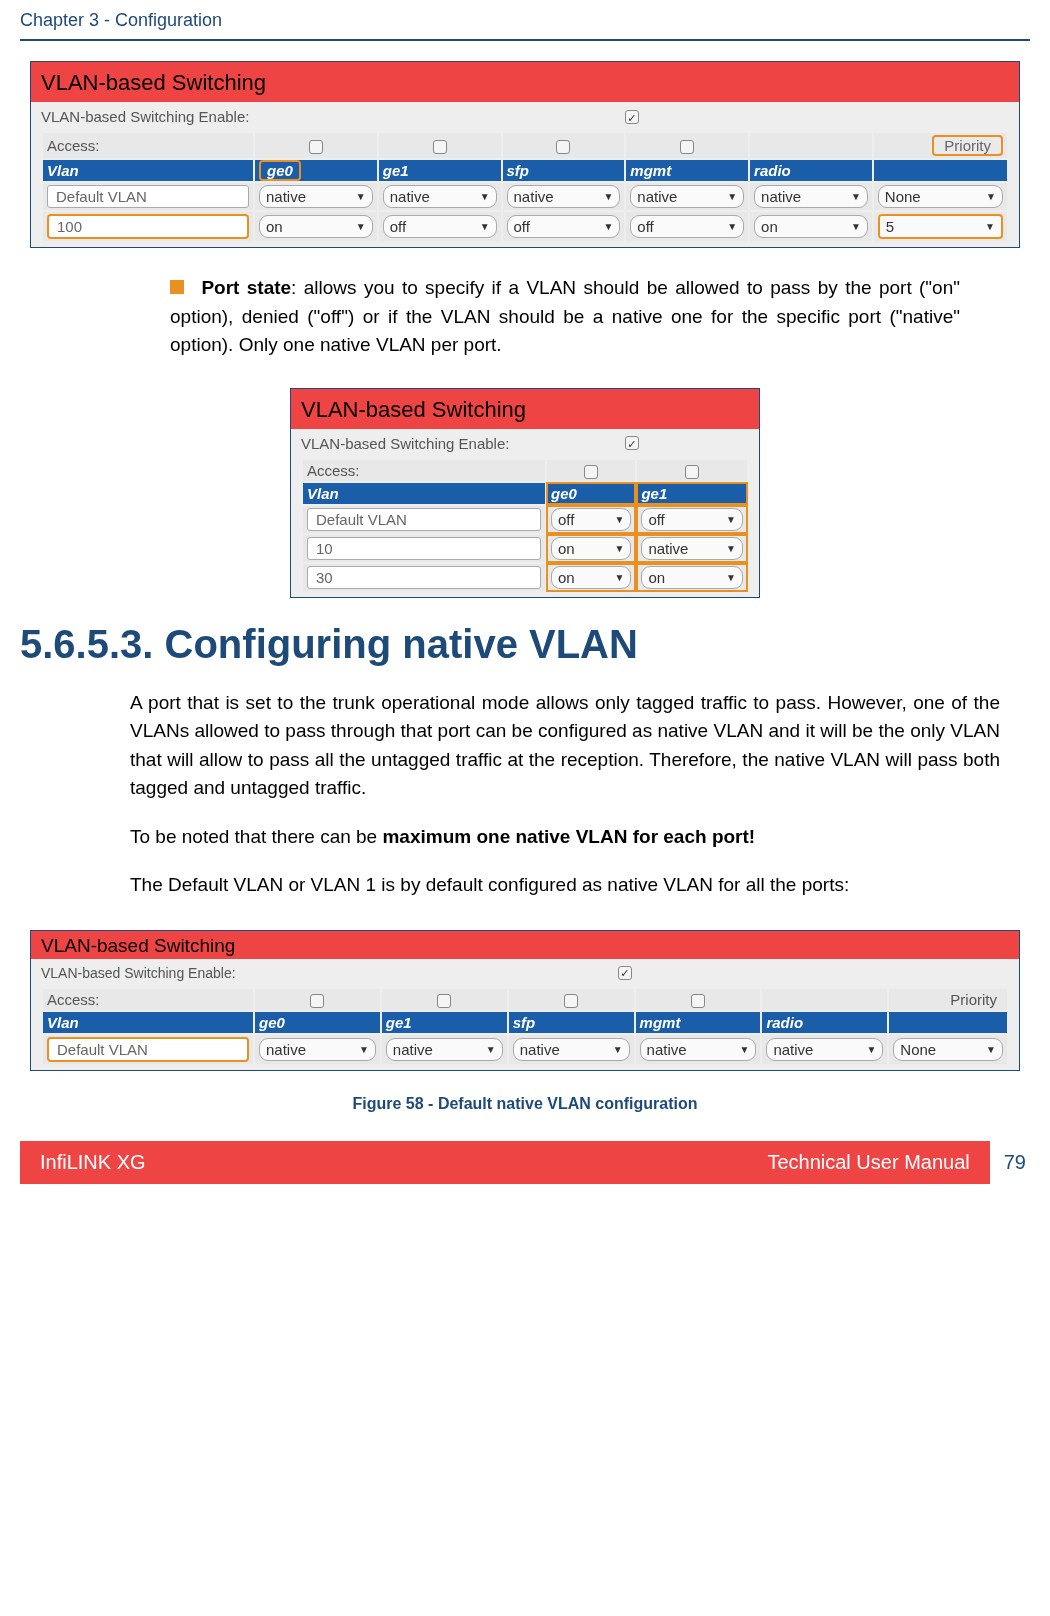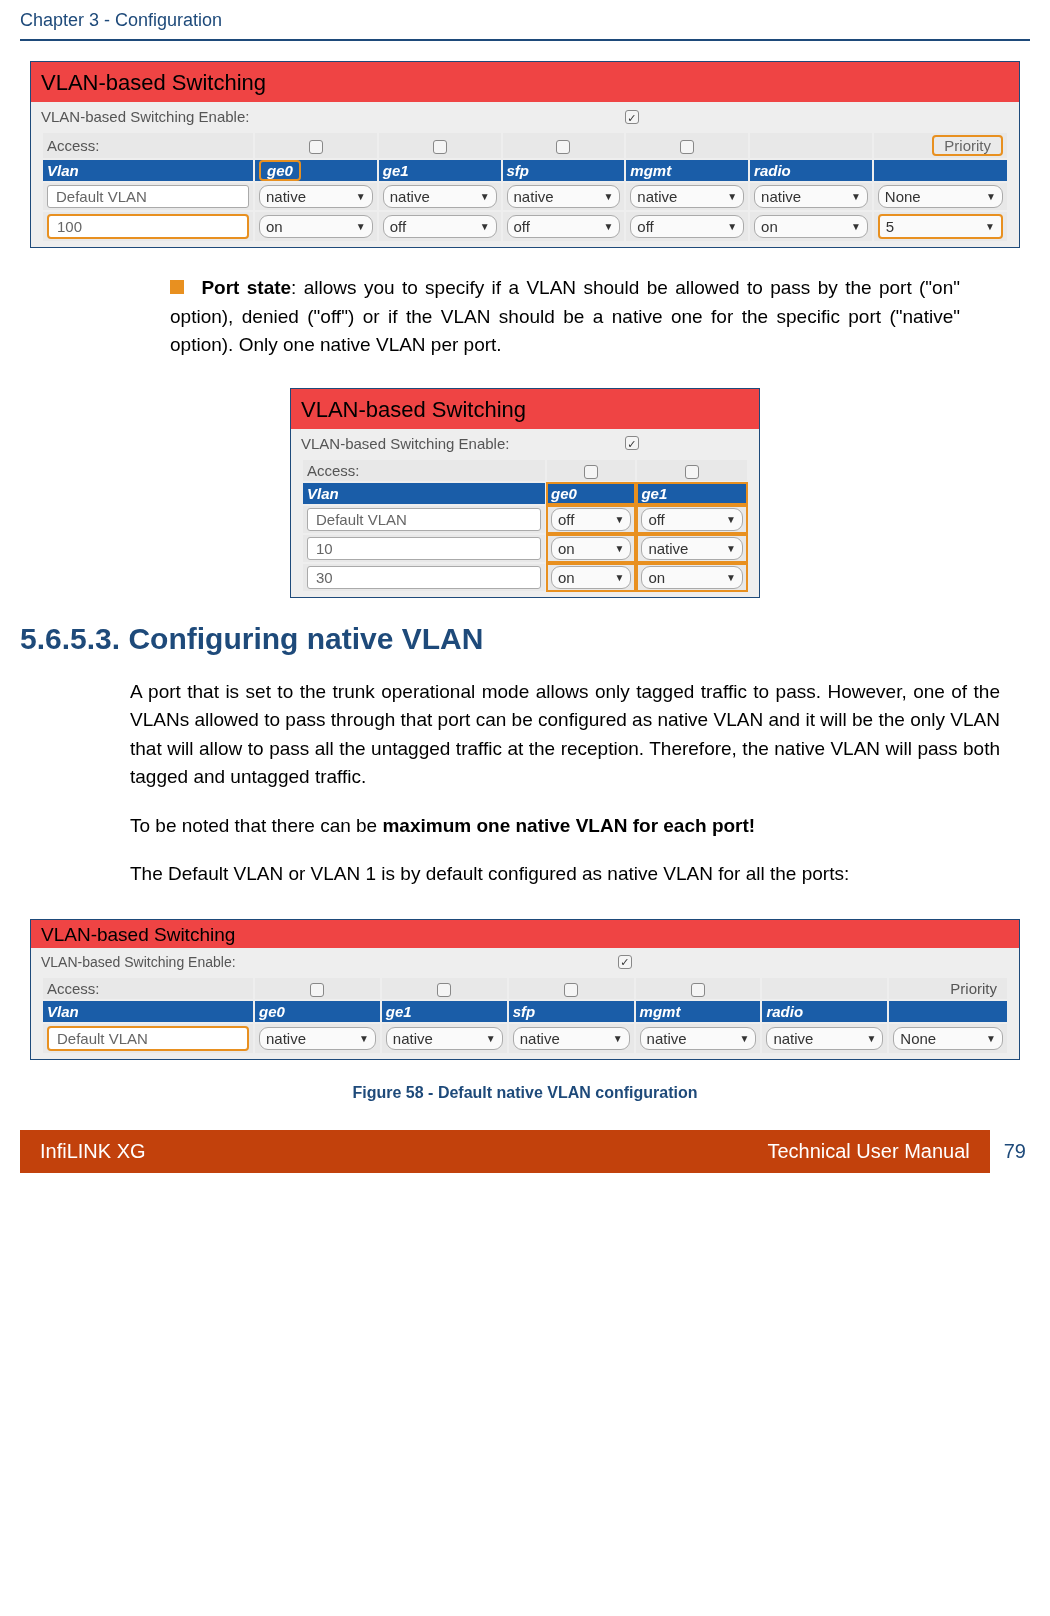--- a/index.html
+++ b/index.html
@@ -20,24 +20,24 @@
 .data-row td { background: #e8e8e8; }
 .text-cell { background: #fff; border: 1px solid #aaa; border-radius: 3px; padding: 2px 8px; color: #666; display: block; width: 100%; }
 .select-cell { background: #fafafa; border: 1px solid #aaa; border-radius: 9px; padding: 2px 6px; color: #333; display: flex; justify-content: space-between; align-items: center; width: 100%; min-width:50px;}
 .select-cell .triangle { font-size: 10px; color: #333; }
 .orange-box { border: 2px solid #e89020; border-radius: 4px; }
 .priority-tag { display: inline-block; border: 2px solid #e89020; border-radius: 4px; padding: 0 10px; color: #666; background: #eaeaea; font-size: 15px; float: right; }
 .checkbox-sq { display: inline-block; width: 14px; height: 14px; border: 1px solid #888; border-radius: 3px; background: #f5f5f5; vertical-align: middle; margin: 0 auto; }
 .checkbox-sq.checked::before { content: "✓"; font-size: 11px; position: relative; top: -3px; left: 1px; color:#333; }
 .bullet-block { margin: 0 60px 28px 140px; line-height: 1.5; text-align: justify; }
 .bullet-icon { display: inline-block; width: 14px; height: 14px; background: #e89020; margin-right: 10px; vertical-align: baseline; position: relative; top: 0px; }
-.section-heading { color: #1e4a7a; font-size: 30px; font-weight: bold; margin: 6px 20px 22px 20px; }
+.section-heading { color: #1e4a7a; font-size: 40px; font-weight: bold; margin: 6px 20px 22px 20px; }
 .body-text { margin: 0 50px 20px 130px; line-height: 1.5; text-align: justify; font-size: 19px; }
 .footer-bar { display: flex; align-items: center; margin: 28px 0 0 0; }
-.footer-orange { background: #c2410c; color: #fff; padding: 10px 20px; font-size: 20px; flex: 1; display: flex; justify-content: space-between; margin-left: 20px; margin-right: 14px; }
+.footer-orange { background: #ef4444; color: #fff; padding: 10px 20px; font-size: 20px; flex: 1; display: flex; justify-content: space-between; margin-left: 20px; margin-right: 14px; }
 .page-num { color: #1e4a7a; font-size: 20px; padding: 0 24px 0 0; }
 .small-figure-wrap { width: 470px; margin: 0 auto 24px auto; border: 1px solid #1e4a7a; }
 .mid-figure-wrap { margin: 0 0 24px 0; border: 1px solid #1e4a7a; }
 .access-cb-cell { text-align: center; }
 .fig58wrap { font-size:15px; }
 .fig58wrap .panel-title { font-size:19px; font-weight:400; padding:4px 10px 2px 10px;}
 .fig58wrap .enable-row { font-size:14px; }
 .orange-ge-highlight td:nth-child(2), .orange-ge-highlight td:nth-child(3){ outline:2px solid #e89020; outline-offset:-1px; }
 </style>
 </head>

